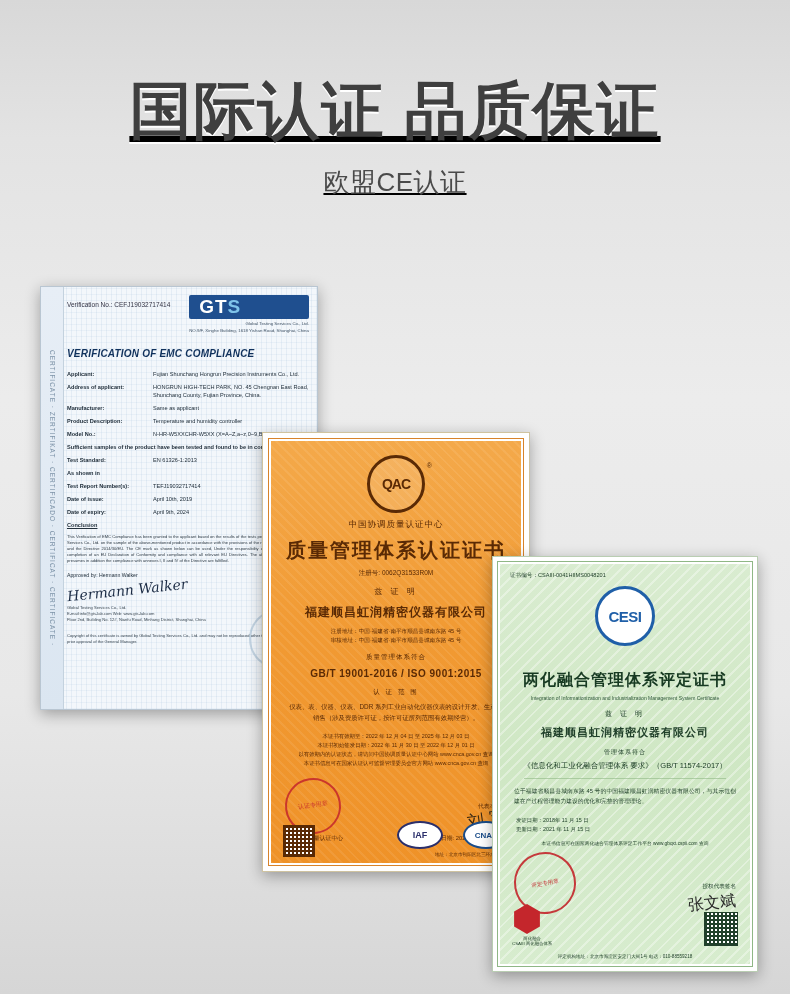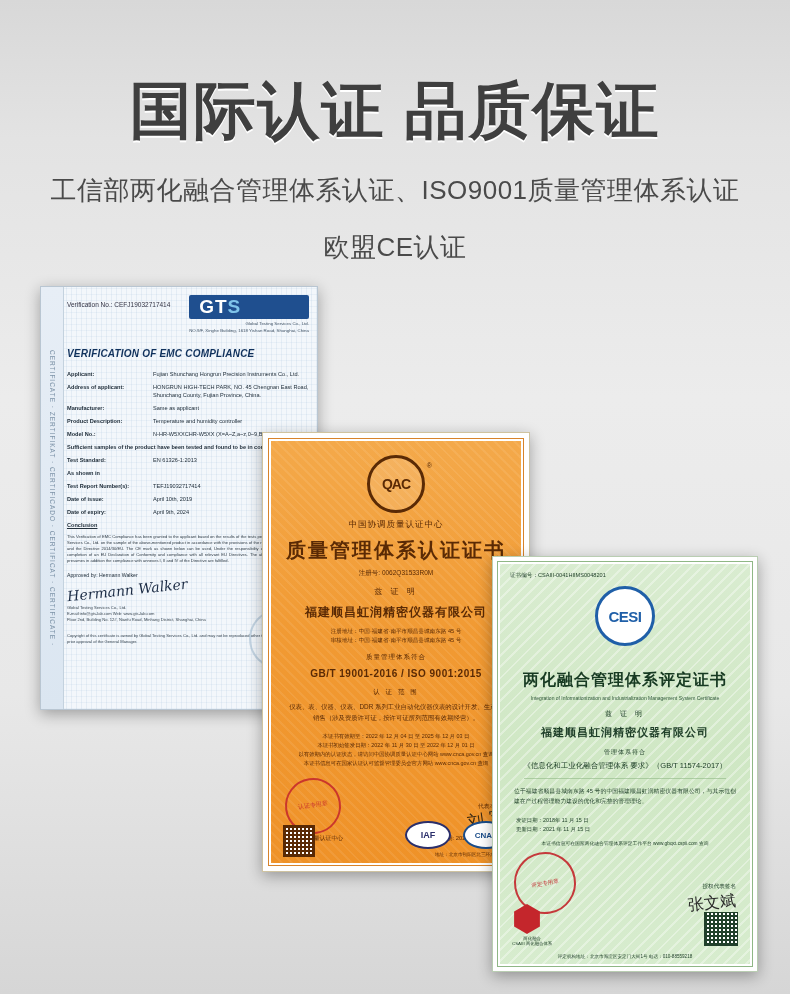--- a/index.html
+++ b/index.html
@@ -11,20 +11,21 @@
     height: 994px;
     font-family: "Liberation Sans", sans-serif;
     background: linear-gradient(180deg, #d8d8d8 0%, #e3e3e3 14%, #ececec 40%, #e8e8e8 70%, #d6d6d6 100%);
     overflow: hidden;
     position: relative;
   }
   .page {
     position: relative;
     width: 790px;
     height: 994px;
+    text-decoration: underline;
   }
 
   
   .headline {
     text-align: center;
     font-size: 62px;
     font-weight: bold;
     color: #3f3f3f;
     letter-spacing: 2px;
     padding-top: 78px;
@@ -292,21 +293,21 @@
     padding: 0 12px;
   }
   .c2-qr {
     width: 30px; height: 30px;
     background:
       repeating-linear-gradient(90deg,#5a2a05 0 2px, transparent 2px 4px),
       repeating-linear-gradient(0deg,#5a2a05 0 2px, transparent 2px 4px),
       #fff;
     border: 1px solid #5a2a05;
   }
-  .c2-marks { display: flex; gap: 12px; align-items: center; }
+  .c2-marks { display: flex; gap: 20px; align-items: center; }
   .c2-oval {
     width: 42px; height: 24px;
     border: 2px solid #2b2f6b;
     border-radius: 50%;
     background: #fff;
     color: #2b2f6b;
     font-size: 9px;
     font-weight: bold;
     display: flex; align-items: center; justify-content: center;
   }
@@ -407,21 +408,20 @@
     position:absolute; left:0; right:0; bottom:5px;
     text-align:center; font-size: 4.6px; color:#20402a;
   }
 </style>
 </head>
 <body>
 
 <div class="page">
 
   <div class="headline">国际认证 品质保证</div>
-  <div class="subline1">工信部两化融合管理体系认证、ISO9001质量管理体系认证</div>
   <div class="subline2">欧盟CE认证</div>
 
   <div class="cert cert1">
     <div class="guilloche"></div>
     <div class="leftband">CERTIFICATE · ZERTIFIKAT · CERTIFICADO · CERTIFICAT · CERTIFICATE ·</div>
     <div class="body">
       <div class="c1-topline">
         <div class="c1-vno">Verification No.:  CEFJ19032717414</div>
         <div>
           <div class="c1-logo">GT<span class="dot">S</span></div>

